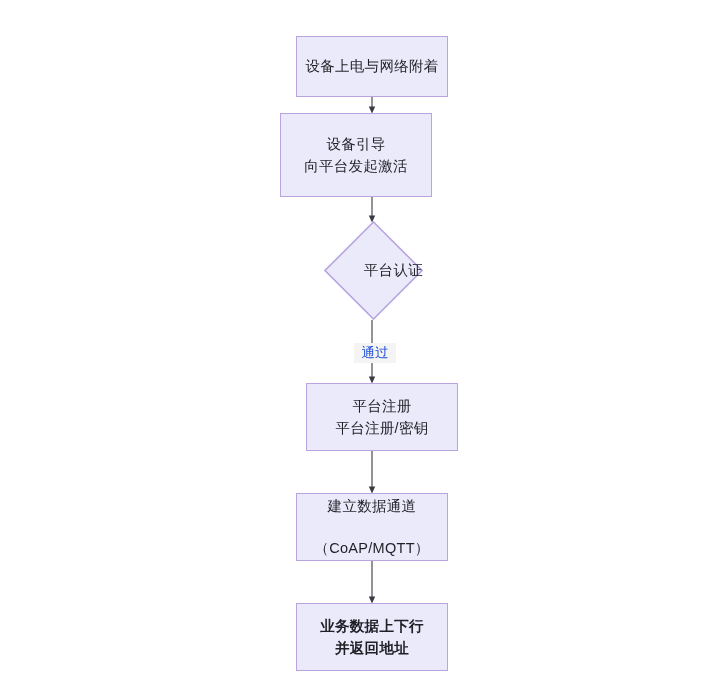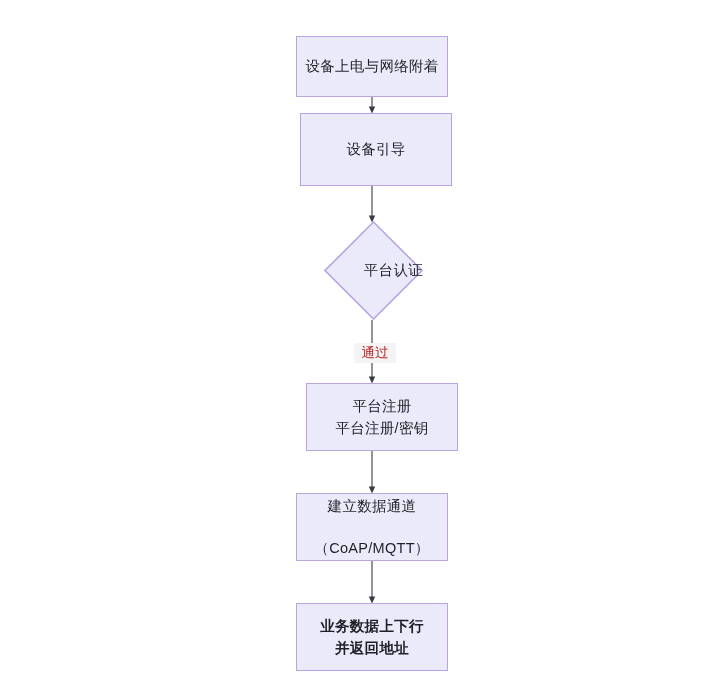--- a/index.html
+++ b/index.html
@@ -56,21 +56,21 @@
     height: 100%;
     pointer-events: none;
   }
   .decision-label {
     position: relative;
     z-index: 2;
   }
   .edge-label {
     position: absolute;
     background: #f4f4f4;
-    color: #b91c1c;
+    color: #1d4ed8;
     font-size: 13.5px;
     line-height: 1.3;
     padding: 1px 3px;
     white-space: nowrap;
     text-align: center;
   }
 </style>
 </head>
 <body>
 
@@ -89,22 +89,23 @@
 
   <line x1="372" y1="451" x2="372" y2="490" stroke="#3a3a44" stroke-width="1.1" marker-end="url(#arrowhead)"></line>
 
   <line x1="372" y1="561" x2="372" y2="600" stroke="#3a3a44" stroke-width="1.1" marker-end="url(#arrowhead)"></line>
 </svg>
 
 <div class="node process" style="left:296px; top:14px; width:152px; height:61px;margin-top:22px;">
   <span class="line">设备上电与网络附着</span>
 </div>
 
-<div class="node process" style="left:300px; top:113px; width:152px; height:73px;">
+<div class="node process" style="left:280px; top:113px; width:152px; height:84px;">
   <span class="line">设备引导</span>
+  <span class="line">向平台发起激活</span>
 </div>
 
 <div class="node decision" style="left:324px; top:221px; width:99px; height:99px;">
   <svg class="diamond-shape" viewBox="0 0 99 99" xmlns="http://www.w3.org/2000/svg" preserveAspectRatio="none">
     <polygon points="49.5,1 98,49.5 49.5,98 1,49.5" fill="#eaeafb" stroke="#b9a4e0" stroke-width="1.6"></polygon>
   </svg>
   <span class="line decision-label">平台认证</span>
 </div>
 
 <div class="edge-label" style="left:354px; top:343px; width:36px;">

